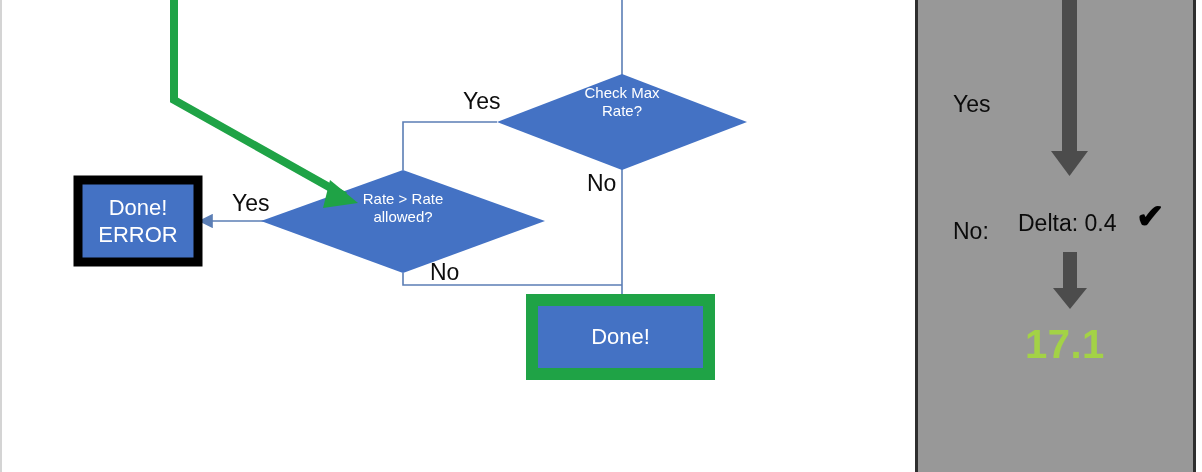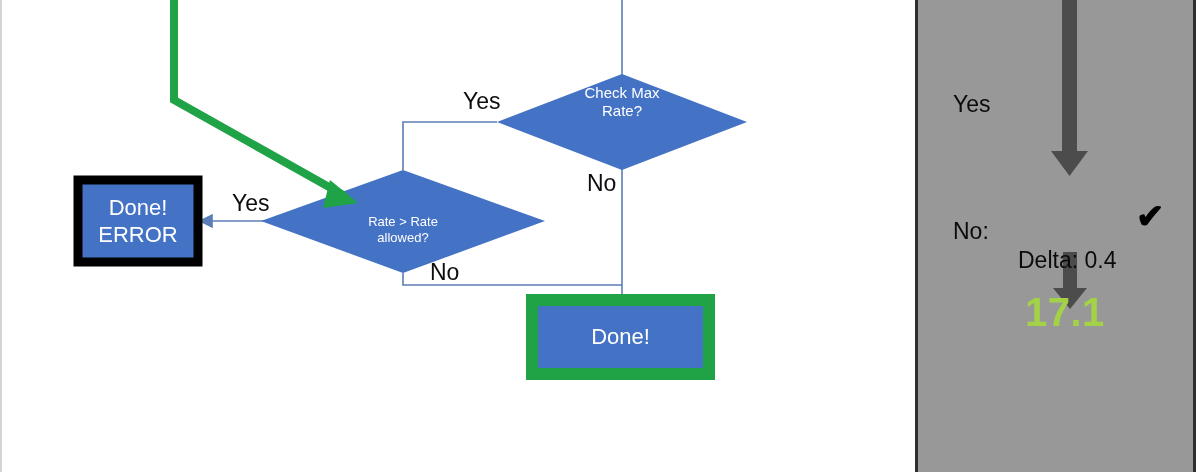--- a/index.html
+++ b/index.html
@@ -125,21 +125,21 @@
 
     <g>
       <path d="M174,-10 L174,100 L345,196" fill="none" stroke="#1FA346" stroke-width="8" stroke-linejoin="miter" stroke-linecap="butt"></path>
       <polygon points="330,180 358,203 323,208" fill="#1FA346"></polygon>
     </g>
   </svg>
 
   <div class="shape-text" style="left:547px; top:84px; width:150px; font-size:15px;">Check Max
 Rate?</div>
 
-  <div class="shape-text" style="left:328px; top:214px; width:150px; font-size:13px;">Rate &gt; Rate
+  <div class="shape-text" style="left:328px; top:190px; width:150px; font-size:15px;">Rate &gt; Rate
 allowed?</div>
 
   <div class="shape-text" style="left:78px; top:195px; width:120px; font-size:22px;">Done!
 ERROR</div>
 
   <div class="shape-text" style="left:532px; top:324px; width:177px; font-size:22px;">Done!</div>
 
   <div class="lbl edge-label" style="left:463px; top:88px;">Yes</div>
 
   <div class="lbl edge-label" style="left:587px; top:170px;">No</div>
@@ -160,20 +160,20 @@
       <g>
         <rect x="145" y="252" width="14" height="42" fill="#4C4C4C"></rect>
         <polygon points="135,288 169,288 152,309" fill="#4C4C4C"></polygon>
       </g>
     </svg>
 
     <div class="panel-lbl" style="left:35px; top:92px;">Yes</div>
 
     <div class="panel-lbl" style="left:35px; top:211px;margin-top:8px;">No:</div>
 
-    <div class="panel-lbl" style="left:100px; top:211px;margin-top:37px;">Delta: 0.4</div>
+    <div class="panel-lbl" style="left:100px; top:211px;">Delta: 0.4</div>
 
     <div id="checkmark" style="left:218px; top:199px;">✔</div>
 
-    <div id="panel-value" style="left:107px; top:290px;">17.1</div>
+    <div id="panel-value" style="left:107px; top:322px;">17.1</div>
   </div>
 
 </div>
 
 </body></html>

